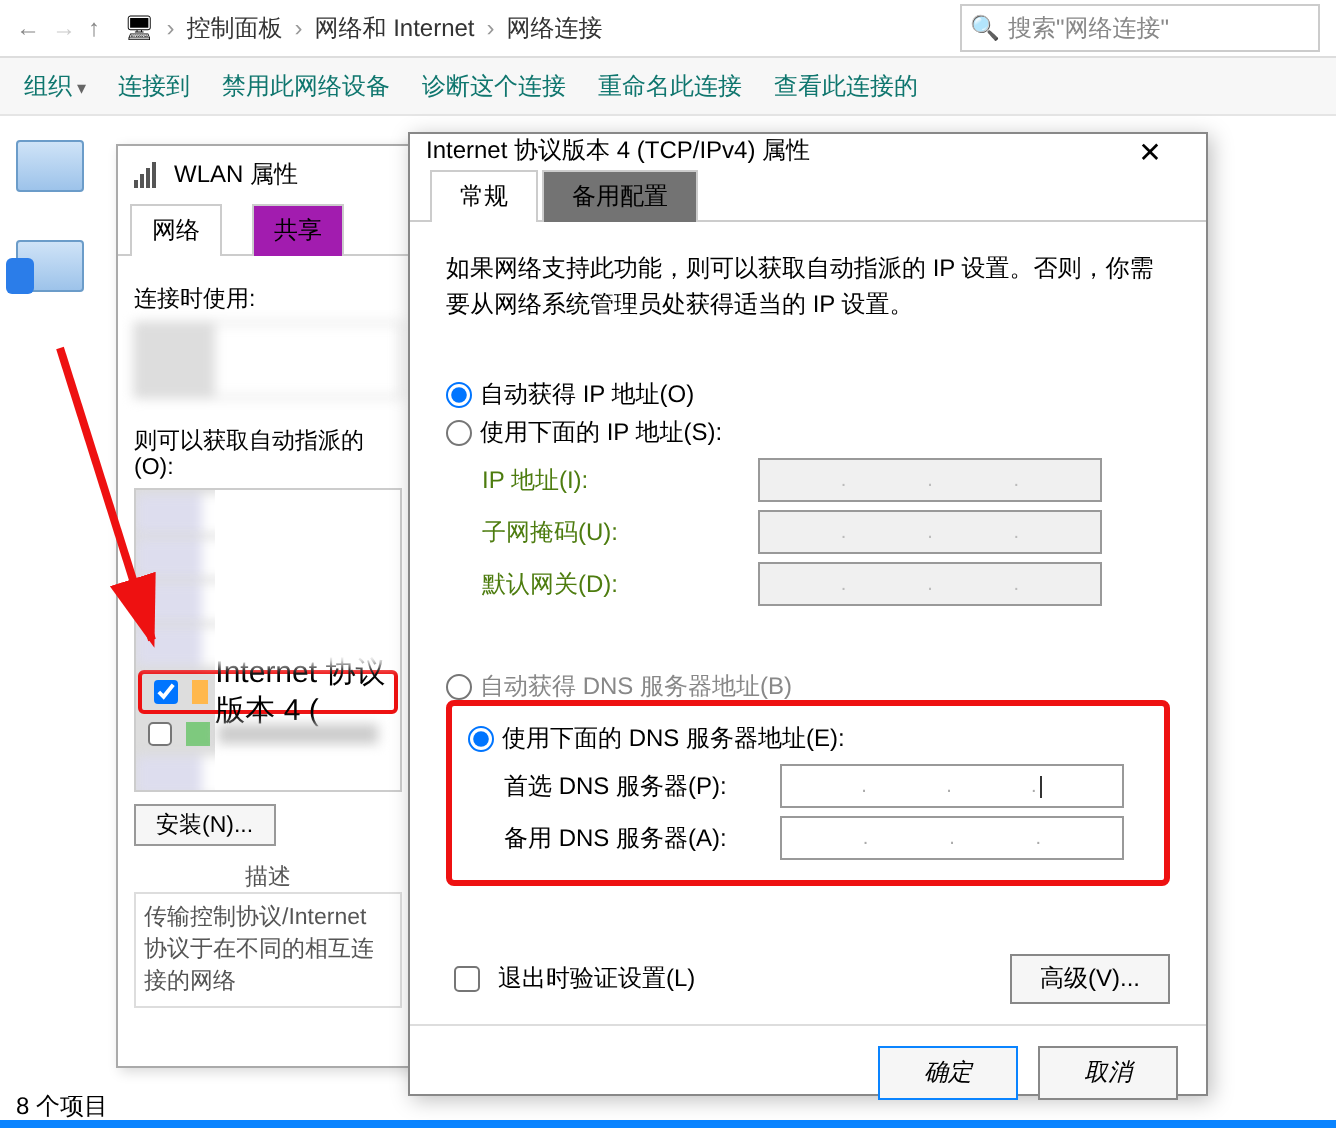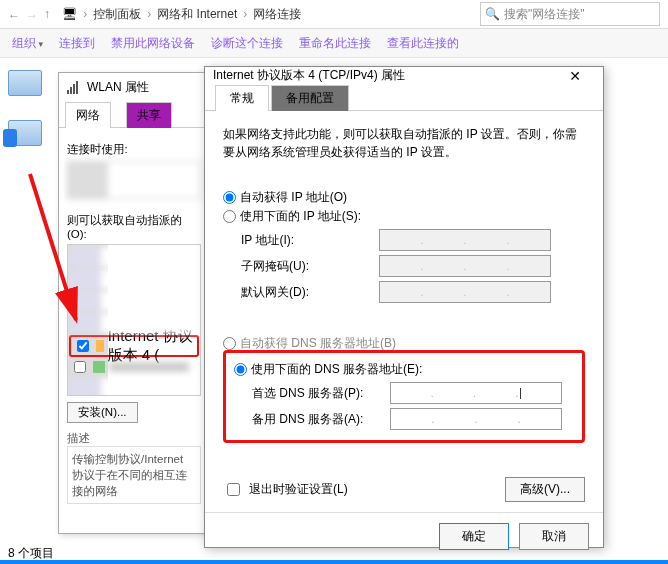--- a/index.html
+++ b/index.html
@@ -37,21 +37,21 @@
   }
   .toolbar {
     height: 28px;
     display: flex;
     align-items: center;
     gap: 16px;
     padding: 0 12px;
     border-bottom: 1px solid #e5e5e5;
     background: #f7f7f7;
   }
-  .toolbar span { color: #8b5cf6; }
+  .toolbar span { color: #0f766e; }
   .toolbar .dd::after { content: " ▾"; font-size: 9px; color: #666; }
   .bgicons {
     position: absolute;
     left: 8px;
     top: 70px;
     display: flex;
     flex-direction: column;
     gap: 24px;
   }
   .bgicons .ic {
@@ -164,21 +164,21 @@
     width: 12px; height: 12px;
     background: #ffb84d;
   }
   .install-btn {
     margin-top: 6px;
     display: inline-block;
     border: 1px solid #999;
     padding: 2px 10px;
     background: #f6f6f6;
   }
-  .desc-lbl { margin-top: 8px; color:#555; }
+  .desc-lbl { margin-top: 8px; color:#555;text-align:center; }
   .desc-box {
     border: 1px solid #ddd;
     padding: 4px;
     color: #555;
     line-height: 1.4;
   }
   .statusbar {
     position: absolute;
     left: 0;
     bottom: 0;
@@ -254,21 +254,21 @@
     gap: 4px;
     margin: 2px 0;
   }
   .radio-row input { margin: 0; }
   .field-row {
     display: flex;
     align-items: center;
     gap: 8px;
     margin: 4px 0 4px 18px;
   }
-  .field-row .lbl { width: 130px; color: #000000; }
+  .field-row .lbl { width: 130px; color: #4d7c0f; }
   .field-row.enabled .lbl { color: #000; }
   .ip-input {
     width: 170px;
     height: 20px;
     border: 1px solid #999;
     display: flex;
     align-items: center;
     justify-content: space-evenly;
     color: #aaa;
     background: #fff;
@@ -297,20 +297,21 @@
     display: flex;
     justify-content: flex-end;
     gap: 10px;
     padding: 10px 14px;
     border-top: 1px solid #ddd;
   }
   .ipv4-buttons .btn {
     border: 1px solid #888;
     padding: 4px 22px;
     background: #f6f6f6;
+    font-style: italic;
   }
   .ipv4-buttons .btn.primary {
     border: 1px solid #0a84ff;
   }
   .arrow {
     position: absolute;
     pointer-events: none;
   }
 </style>
 </head>

